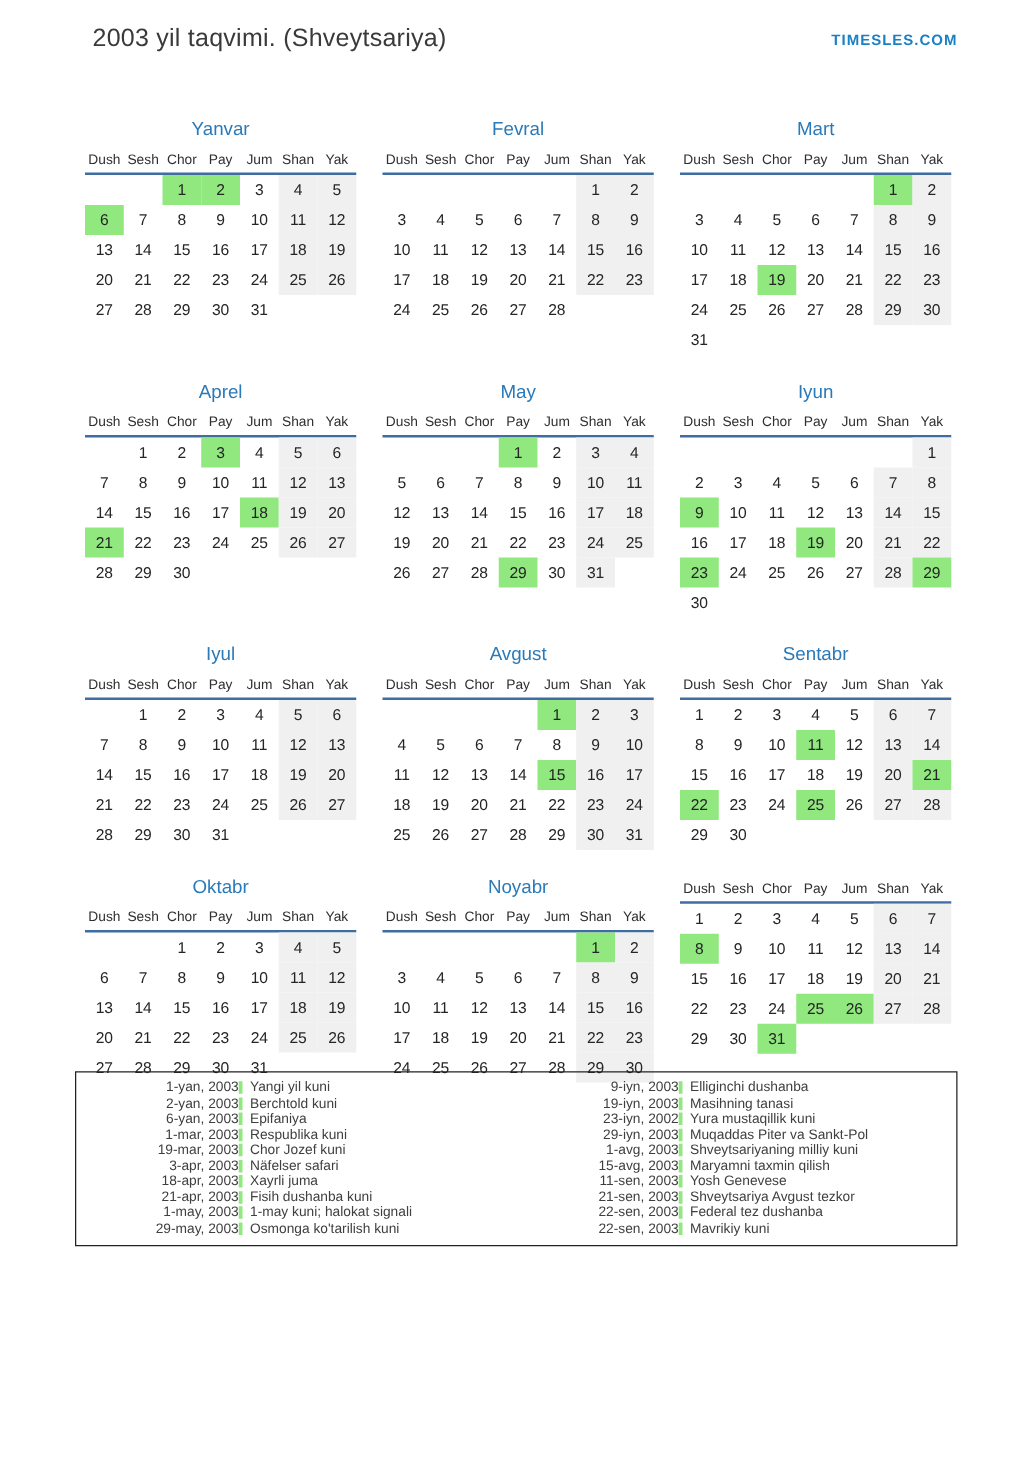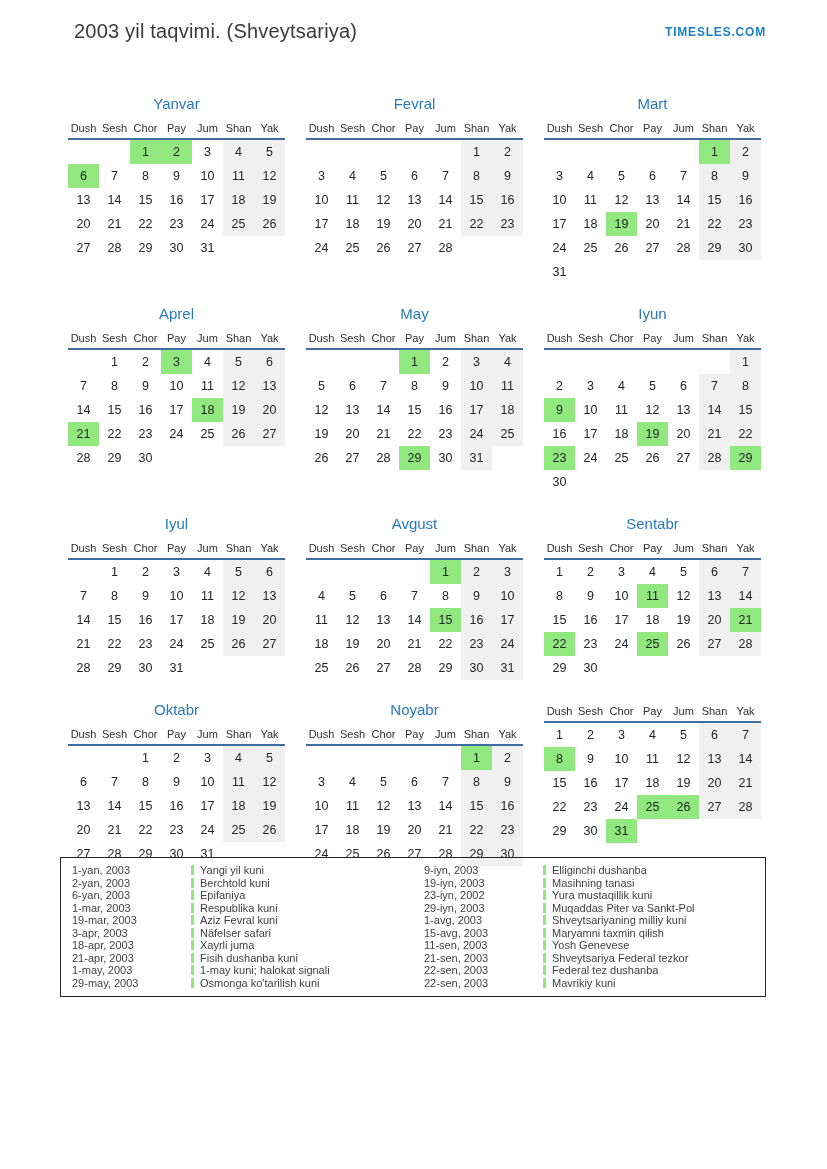--- a/index.html
+++ b/index.html
@@ -50,21 +50,21 @@
   .dcell{font-size:12.5px;color:#252525;}
   .dcell.weekend{background:var(--weekend-gray);}
   .dcell.holiday{background:var(--holiday-green);}
   .legend{
     position:absolute;left:60px;top:857px;width:706px;
     border:1px solid #222;
     display:flex;
     padding:6px 0 7px 0;
   }
   .legend-col{width:50%;display:flex;flex-direction:column;}
-  .legend-row{display:flex;align-items:center;height:12.5px;}
+  .legend-row{display:flex;align-items:center;height:12.5px;text-align:right;}
   .legend-date{
     width:130px;padding-left:11px;
     font-size:11px;color:#3f3f3f;white-space:nowrap;
   }
   .legend-name{
     display:flex;align-items:center;
     font-size:11px;color:#3f3f3f;white-space:nowrap;
   }
   .legend-bar{
     display:inline-block;width:3px;height:10px;
@@ -810,21 +810,21 @@
         <span class="legend-date">1-mar, 2003</span>
         <span class="legend-name">
           <span class="legend-bar"></span>
           <span>Respublika kuni</span>
         </span>
       </div>
       <div class="legend-row">
         <span class="legend-date">19-mar, 2003</span>
         <span class="legend-name">
           <span class="legend-bar"></span>
-          <span>Aziz Fevral kuni</span>
+          <span>Chor Jozef kuni</span>
         </span>
       </div>
       <div class="legend-row">
         <span class="legend-date">3-apr, 2003</span>
         <span class="legend-name">
           <span class="legend-bar"></span>
           <span>Näfelser safari</span>
         </span>
       </div>
       <div class="legend-row">
@@ -903,21 +903,21 @@
         <span class="legend-date">11-sen, 2003</span>
         <span class="legend-name">
           <span class="legend-bar"></span>
           <span>Yosh Genevese</span>
         </span>
       </div>
       <div class="legend-row">
         <span class="legend-date">21-sen, 2003</span>
         <span class="legend-name">
           <span class="legend-bar"></span>
-          <span>Shveytsariya Federal tezkor</span>
+          <span>Shveytsariya Avgust tezkor</span>
         </span>
       </div>
       <div class="legend-row">
         <span class="legend-date">22-sen, 2003</span>
         <span class="legend-name">
           <span class="legend-bar"></span>
           <span>Federal tez dushanba</span>
         </span>
       </div>
       <div class="legend-row">

